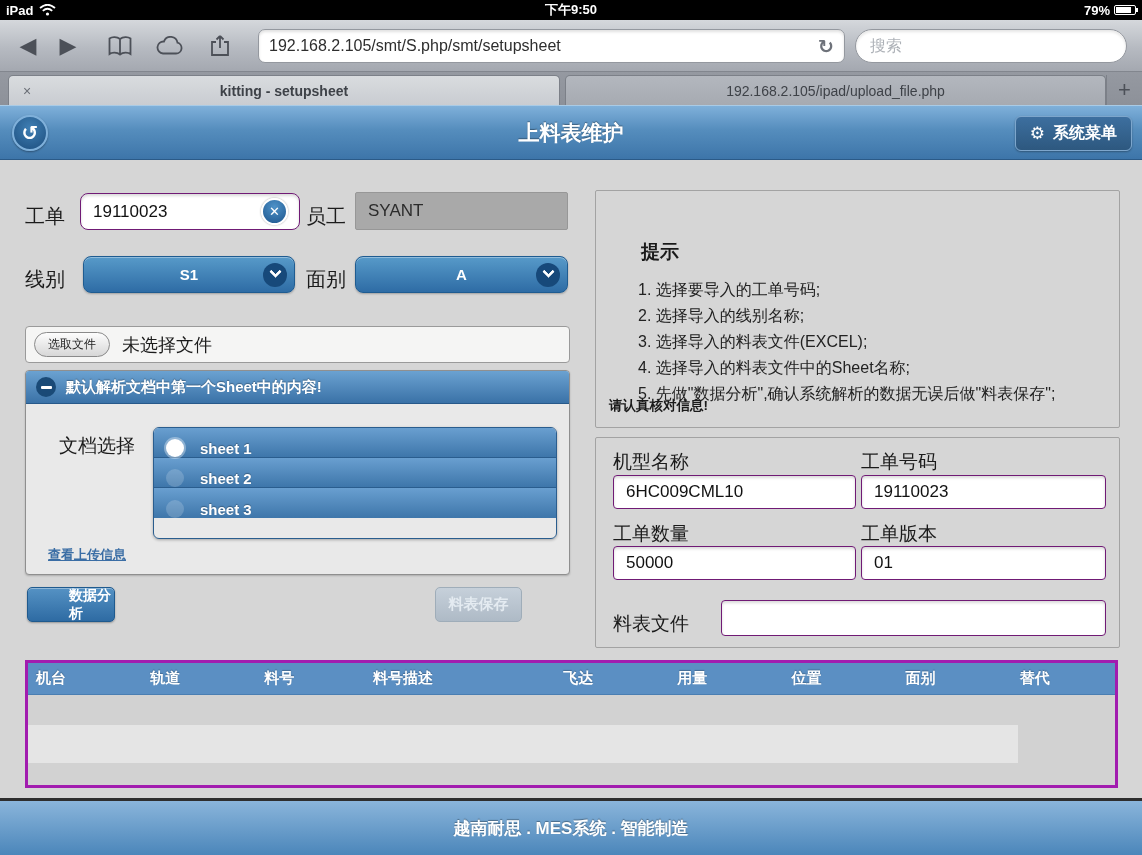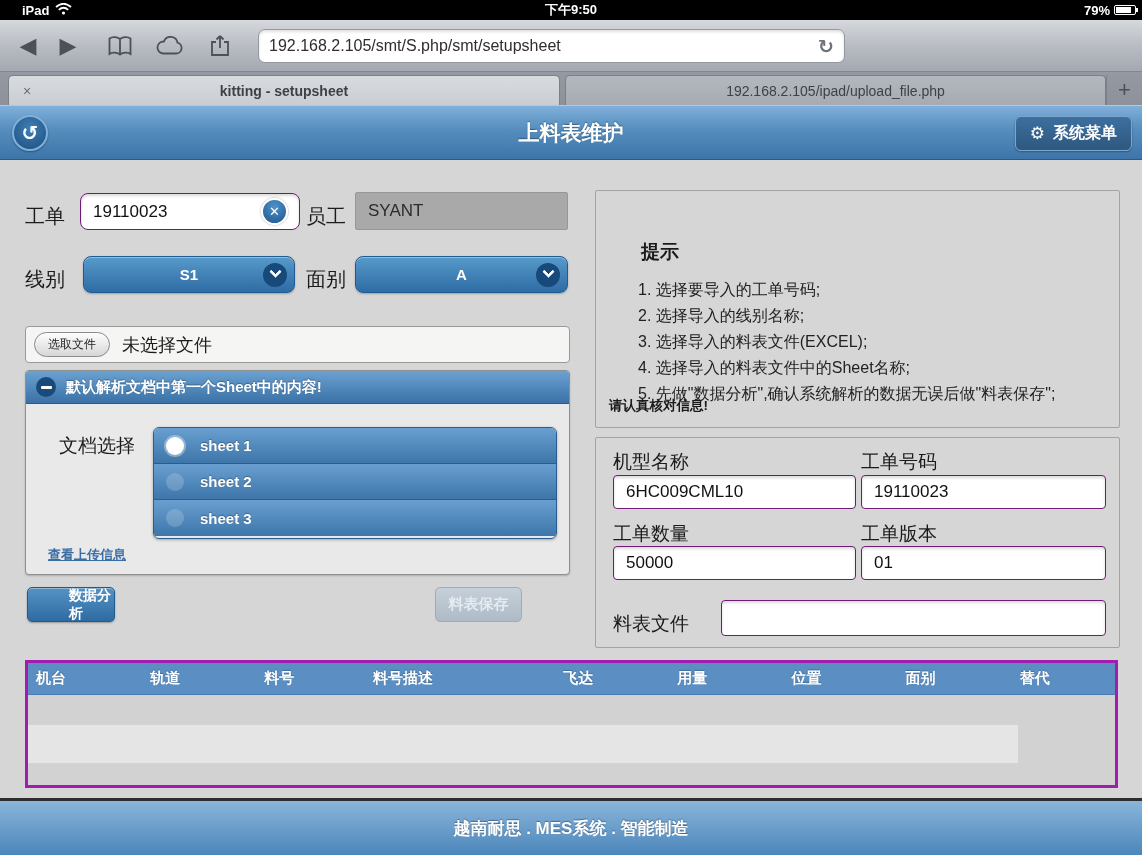--- a/index.html
+++ b/index.html
@@ -3,21 +3,21 @@
 <meta charset="utf-8">
 <style>
   * { margin:0; padding:0; box-sizing:border-box; }
   html,body { background:#222; }
   body { font-family:"Liberation Sans","DejaVu Sans",sans-serif; }
   .screen { position:relative; width:1142px; height:855px; background:#d6d6d6; overflow:hidden; margin:0 auto; }
 
   
   .statusbar { position:absolute; top:0; left:0; width:100%; height:20px; background:#000; color:#fff;
     display:flex; align-items:center; font-size:13px; font-weight:bold; }
-  .statusbar .left { position:absolute; left:22px; display:flex; align-items:flex-start; gap:6px; }
+  .statusbar .left { position:absolute; left:6px; display:flex; align-items:center; gap:6px; }
   .statusbar .center { width:100%; text-align:center; }
   .statusbar .right { position:absolute; right:6px; display:flex; align-items:center; gap:4px; }
   .battery { display:inline-block; width:22px; height:10px; border:1px solid #fff; border-radius:2px; position:relative; }
   .battery .fill { position:absolute; left:1px; top:1px; bottom:1px; width:75%; background:#fff; }
   .battery .nub { position:absolute; right:-3px; top:2px; width:2px; height:4px; background:#fff; }
 
   
   .toolbar { position:absolute; top:20px; left:0; width:100%; height:52px;
     background:linear-gradient(#d5d8dc, #b6bac1 55%, #a4a8b0); border-bottom:1px solid #82868e;
     display:flex; align-items:center; }
@@ -94,22 +94,22 @@
   .sheetpanel .phead { height:33px; border-radius:3px 3px 0 0;
     background:linear-gradient(#6ba2d1,#3a72a7); border-bottom:1px solid #27598a;
     display:flex; align-items:center; padding:0 10px; gap:10px; }
   .minuscircle { width:20px; height:20px; border-radius:50%; background:#1a4a77; display:flex;
     align-items:center; justify-content:center; }
   .minuscircle i { display:block; width:11px; height:3px; background:#fff; border-radius:1px; }
   .phead .ptitle { color:#fff; font-size:15px; font-weight:bold; text-shadow:0 -1px 1px rgba(0,0,0,0.3); }
   .docselect-lbl { position:absolute; left:33px; top:62px; font-size:19px; color:#1c1c1c; }
   .sheetlist { position:absolute; left:127px; top:56px; width:404px; height:112px; border:1px solid #2a5d8e;
     border-radius:6px; overflow:hidden; box-shadow:0 1px 3px rgba(0,0,0,0.3); }
-  .sheetrow { height:36px; background:linear-gradient(#699fd0,#3e76aa); border-bottom:1px solid #2a5d8e;
-    display:flex; align-items:center; padding-left:12px; gap:16px; }
+  .sheetrow { height:30px; background:linear-gradient(#699fd0,#3e76aa); border-bottom:1px solid #2a5d8e;
+    display:flex; align-items:flex-end; padding-left:12px; gap:16px; }
   .sheetrow:last-child { border-bottom:none; }
   .radio { width:18px; height:18px; border-radius:50%; background:rgba(255,255,255,0.18); }
   .sheetrow.selected .radio { background:#fff; box-shadow:0 0 0 2px rgba(255,255,255,0.35); }
   .sheetrow .slabel { color:#fff; font-size:15px; font-weight:bold; text-shadow:0 -1px 1px rgba(0,0,0,0.3); }
   .uploadlink { position:absolute; left:22px; bottom:10px; font-size:13px; font-weight:bold; color:#3b6ea5;
     text-decoration:underline; }
 
   .btn-analyze { position:absolute; left:27px; top:587px; width:88px; height:35px; border-radius:5px;
     background:linear-gradient(#5592c4,#2e6ba3); border:1px solid #1f5a8e; color:#fff; font-size:14px;
     font-weight:bold; display:flex; align-items:center; justify-content:center;
@@ -187,20 +187,23 @@
     </div>
     <div class="tb-btn" style="margin-left:10px">
       <svg width="24" height="24" viewBox="0 0 24 24">
         <path d="M8 8 H4 V21 H20 V8 H16"></path>
         <path d="M12 14 V2 M12 2 L8.5 5.5 M12 2 L15.5 5.5"></path>
       </svg>
     </div>
     <div class="urlbar">
       <span class="url">192.168.2.105/smt/S.php/smt/setupsheet</span>
       <span class="refresh">↻</span>
+    </div>
+    <div class="searchbar">
+      <span class="ph">搜索</span>
     </div>
   </div>
 
   <div class="tabbar">
     <div class="tab active">
       <span class="close">×</span>
       <span>kitting - setupsheet</span>
     </div>
     <div class="tab inactive">
       <span>192.168.2.105/ipad/upload_file.php</span>

